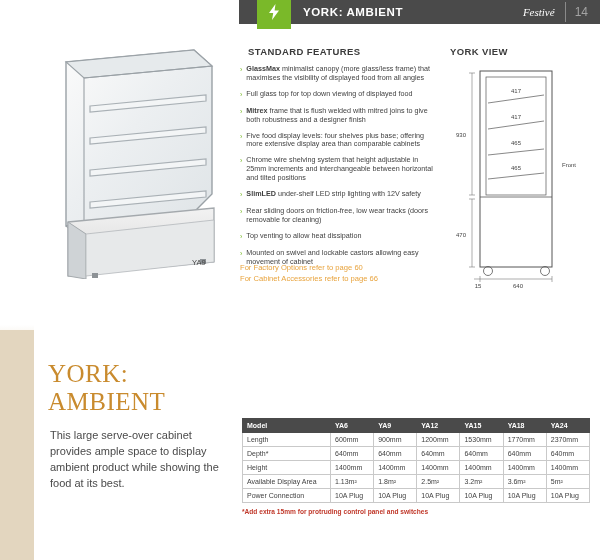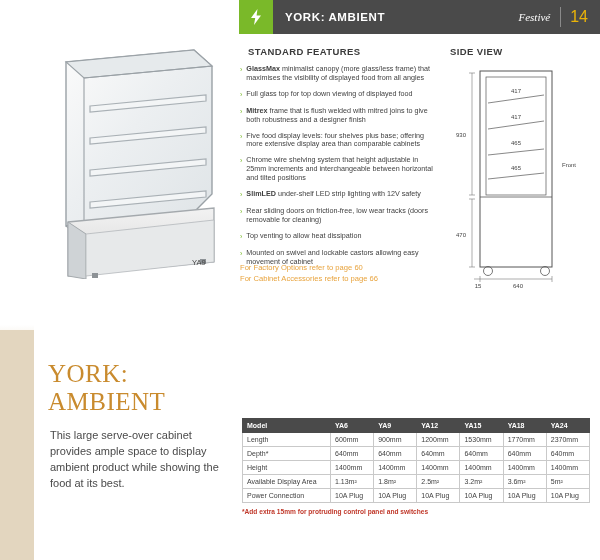--- a/index.html
+++ b/index.html
@@ -26,24 +26,25 @@
     position: absolute;
     left: 0; top: 330px;
     width: 34px; height: 230px;
     background: #e3d6bf;
   }
 
   
   .header {
     position: absolute;
     left: 239px; top: 0;
-    width: 361px; height: 34px;
+    width: 361px; height: 24px;
     background: #4a4a4a;
     display: flex;
     align-items: center;
+    padding-left: 18px;
   }
   .header-badge {
     width: 34px; height: 34px;
     background: #7ab929;
     display: flex; align-items: center; justify-content: center;
     flex: none;
   }
   .header-badge svg { display: block; }
   .header-title {
     color: #ffffff;
@@ -59,22 +60,22 @@
     font-style: italic;
     font-size: 11px;
     margin-right: 10px;
   }
   .header-sep {
     width: 1px; height: 20px;
     background: #8a8a8a;
     margin-right: 9px;
   }
   .header-page {
-    color: #eab308;
-    font-size: 16px;
+    color: #a3a3a3;
+    font-size: 12px;
     margin-right: 12px;
   }
 
   
   .photo-wrap {
     position: absolute;
     left: 44px; top: 44px;
     width: 185px; height: 235px;
   }
   .cab-svg { display: block; }
@@ -290,21 +291,21 @@
     <span class="feat-text"><b></b><span>Mounted on swivel and lockable castors allowing easy movement of cabinet</span></span>
   </div>
 </div>
 
 <div class="factory-links">
   <div>For Factory Options refer to page 60</div>
   <div>For Cabinet Accessories refer to page 66</div>
 </div>
 
 <div class="sideview">
-  <h3>SIDE VIEW</h3>
+  <h3>YORK VIEW</h3>
   <div class="sv-draw">
     <svg width="145" height="225" viewBox="0 0 145 225" aria-hidden="true">
 
       <rect x="30" y="4" width="72" height="196" fill="none" stroke="#555" stroke-width="1"></rect>
 
       <rect x="36" y="10" width="60" height="118" fill="none" stroke="#555" stroke-width="0.7"></rect>
 
       <g stroke="#555" stroke-width="0.7" fill="none">
         <line x1="38" y1="36" x2="94" y2="28"></line>
         <line x1="38" y1="62" x2="94" y2="54"></line>

